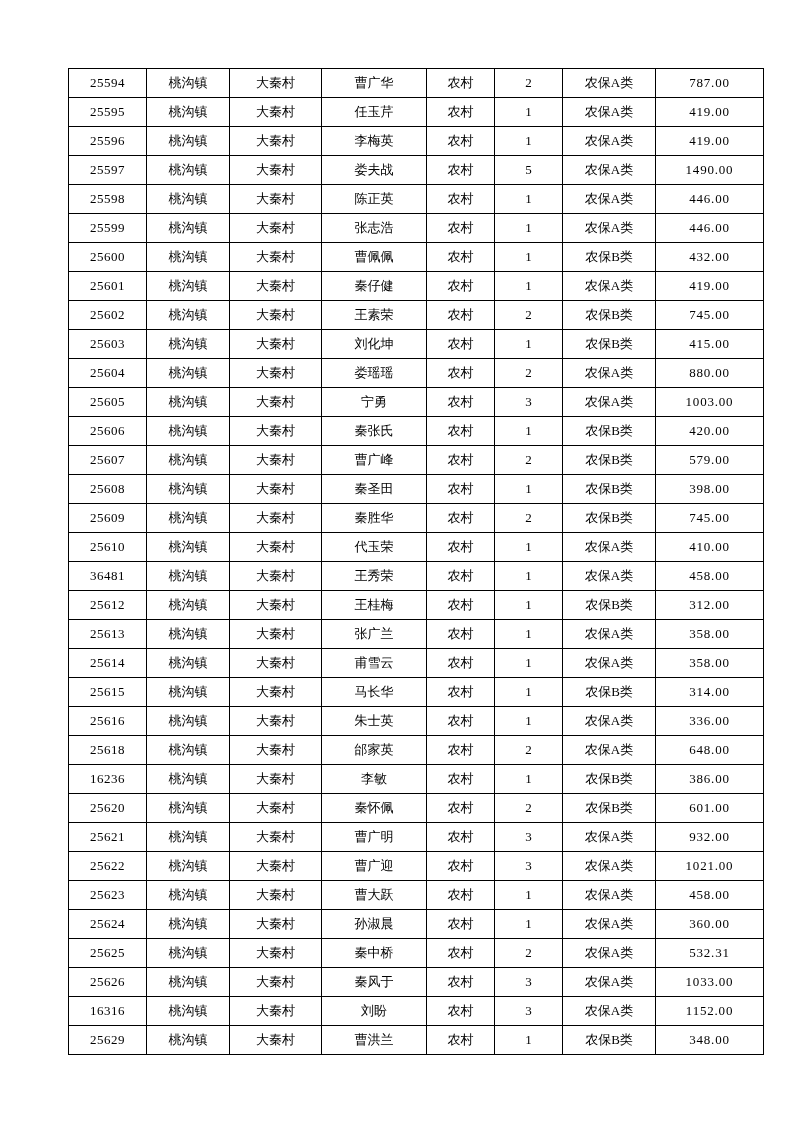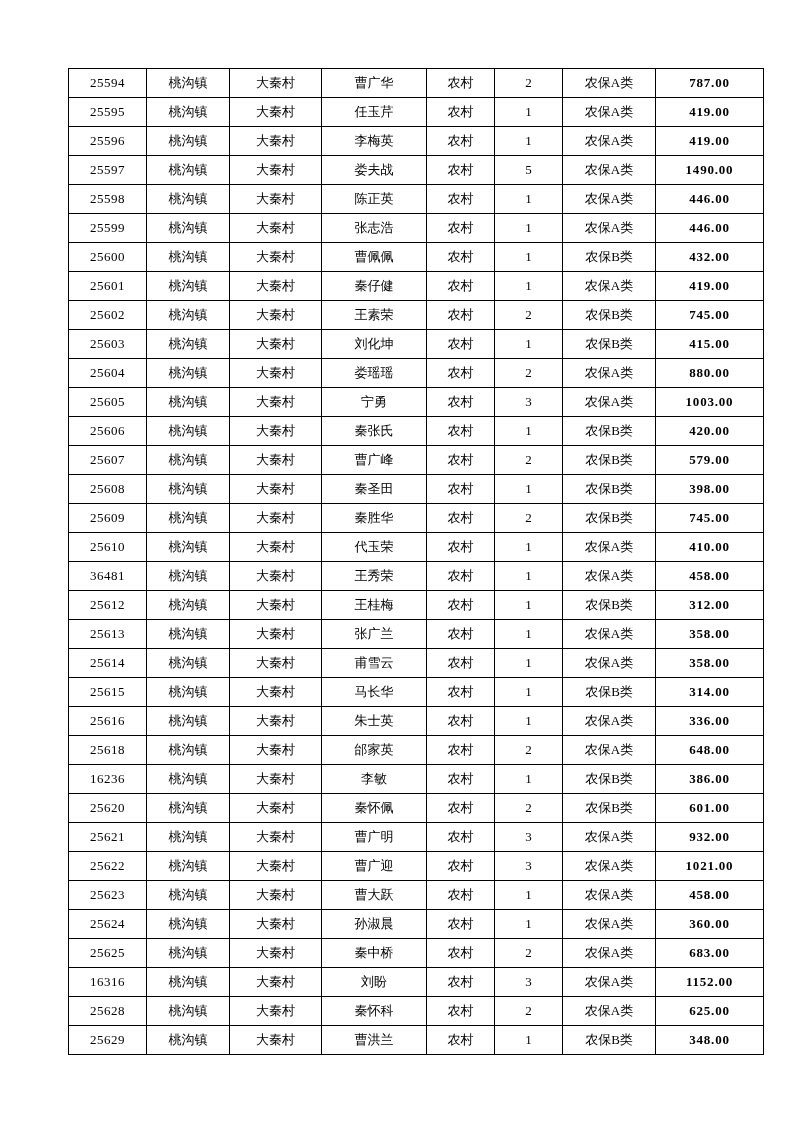--- a/index.html
+++ b/index.html
@@ -43,21 +43,21 @@
   col.c-name  { width: 105px; }
   col.c-type  { width: 68px; }
   col.c-count { width: 68px; }
   col.c-cat   { width: 93px; }
   col.c-amt   { width: 108px; }
 
   td.cell-id, td.cell-amt {
     font-family: "Liberation Serif", "DejaVu Serif", serif;
     letter-spacing: 0.5px;
   }
-  td.cell-amt { letter-spacing: 0.8px; font-weight: bold; }
+  td.cell-amt { letter-spacing: 0.8px; }
 </style>
 </head>
 <body>
 
 <div class="page">
   <table class="data-table">
     <colgroup>
       <col class="c-id">
         <col class="c-town">
         <col class="c-vill">
@@ -369,41 +369,41 @@
           <td class="cell-amt">360.00</td>
         </tr>
         <tr>
           <td class="cell-id">25625</td>
           <td class="cell-town">桃沟镇</td>
           <td class="cell-village">大秦村</td>
           <td class="cell-name">秦中桥</td>
           <td class="cell-type">农村</td>
           <td class="cell-count">2</td>
           <td class="cell-category">农保A类</td>
-          <td class="cell-amt">683.00</td>
+          <td class="cell-amt">532.31</td>
+        </tr>
+        <tr>
+          <td class="cell-id">25626</td>
+          <td class="cell-town">桃沟镇</td>
+          <td class="cell-village">大秦村</td>
+          <td class="cell-name">秦风于</td>
+          <td class="cell-type">农村</td>
+          <td class="cell-count">3</td>
+          <td class="cell-category">农保A类</td>
+          <td class="cell-amt">1033.00</td>
         </tr>
         <tr>
           <td class="cell-id">16316</td>
           <td class="cell-town">桃沟镇</td>
           <td class="cell-village">大秦村</td>
           <td class="cell-name">刘盼</td>
           <td class="cell-type">农村</td>
           <td class="cell-count">3</td>
           <td class="cell-category">农保A类</td>
           <td class="cell-amt">1152.00</td>
-        </tr>
-        <tr>
-          <td class="cell-id">25628</td>
-          <td class="cell-town">桃沟镇</td>
-          <td class="cell-village">大秦村</td>
-          <td class="cell-name">秦怀科</td>
-          <td class="cell-type">农村</td>
-          <td class="cell-count">2</td>
-          <td class="cell-category">农保A类</td>
-          <td class="cell-amt">625.00</td>
         </tr>
         <tr>
           <td class="cell-id">25629</td>
           <td class="cell-town">桃沟镇</td>
           <td class="cell-village">大秦村</td>
           <td class="cell-name">曹洪兰</td>
           <td class="cell-type">农村</td>
           <td class="cell-count">1</td>
           <td class="cell-category">农保B类</td>
           <td class="cell-amt">348.00</td>

